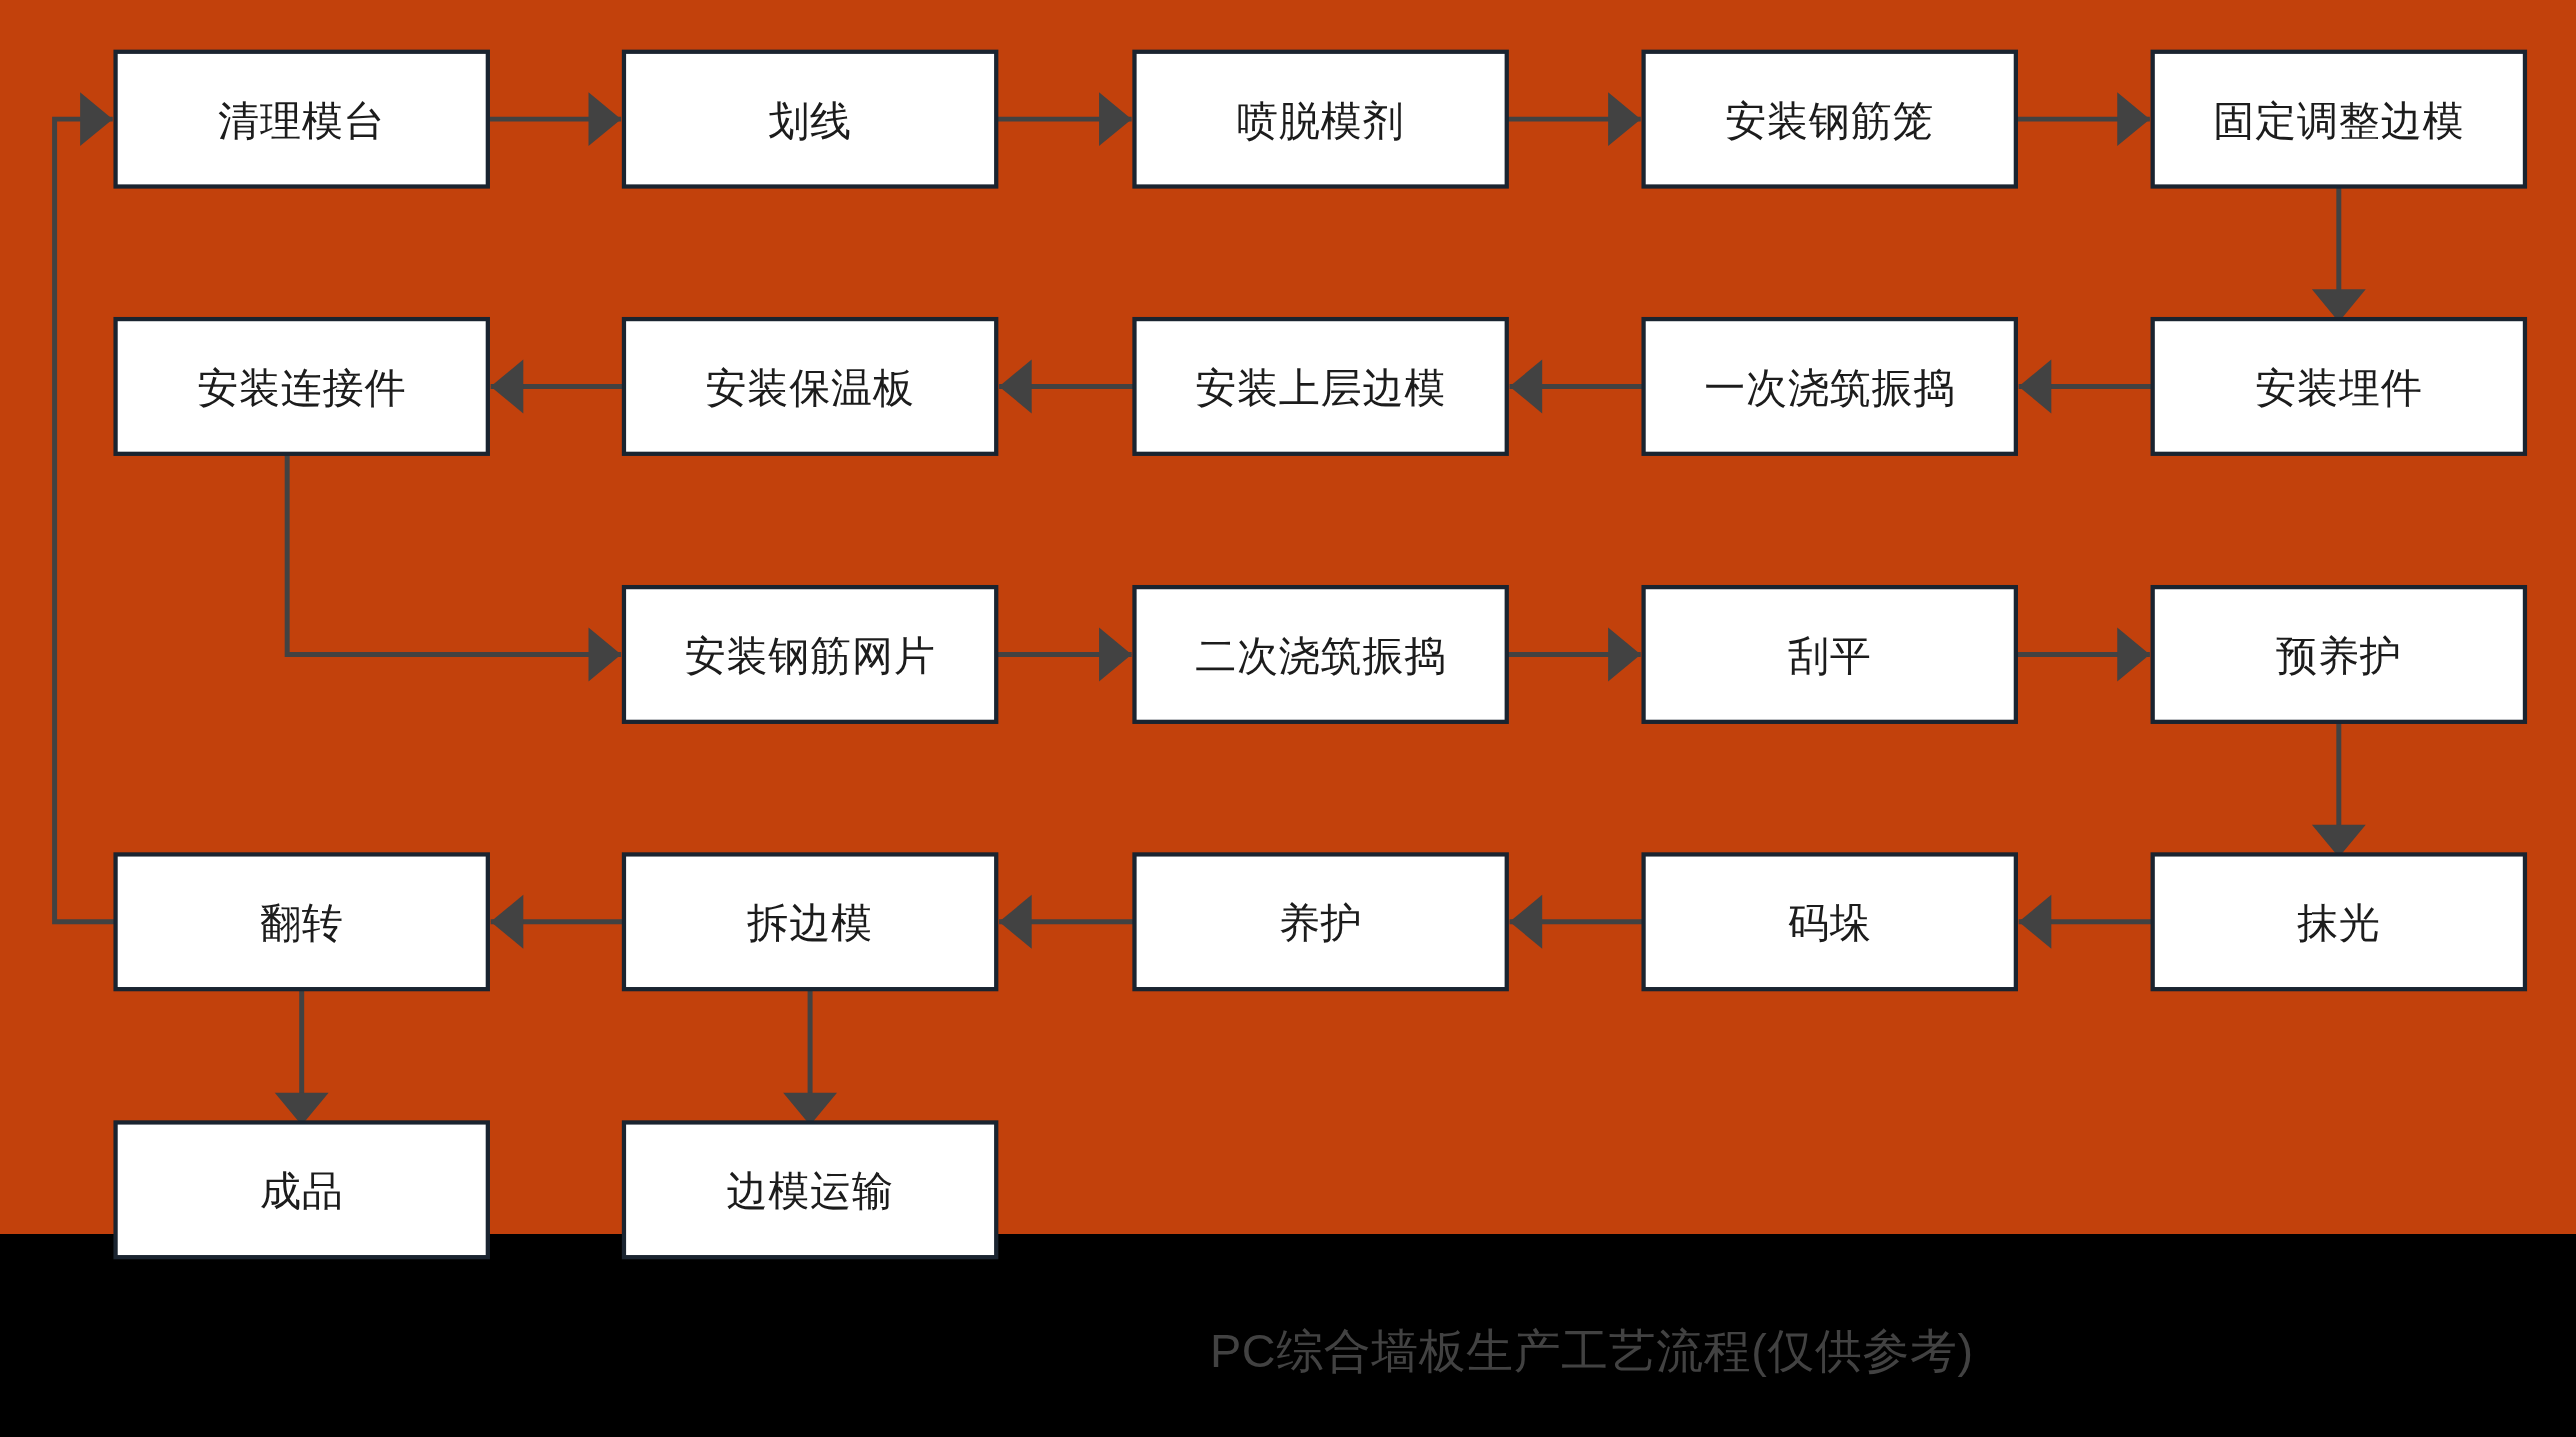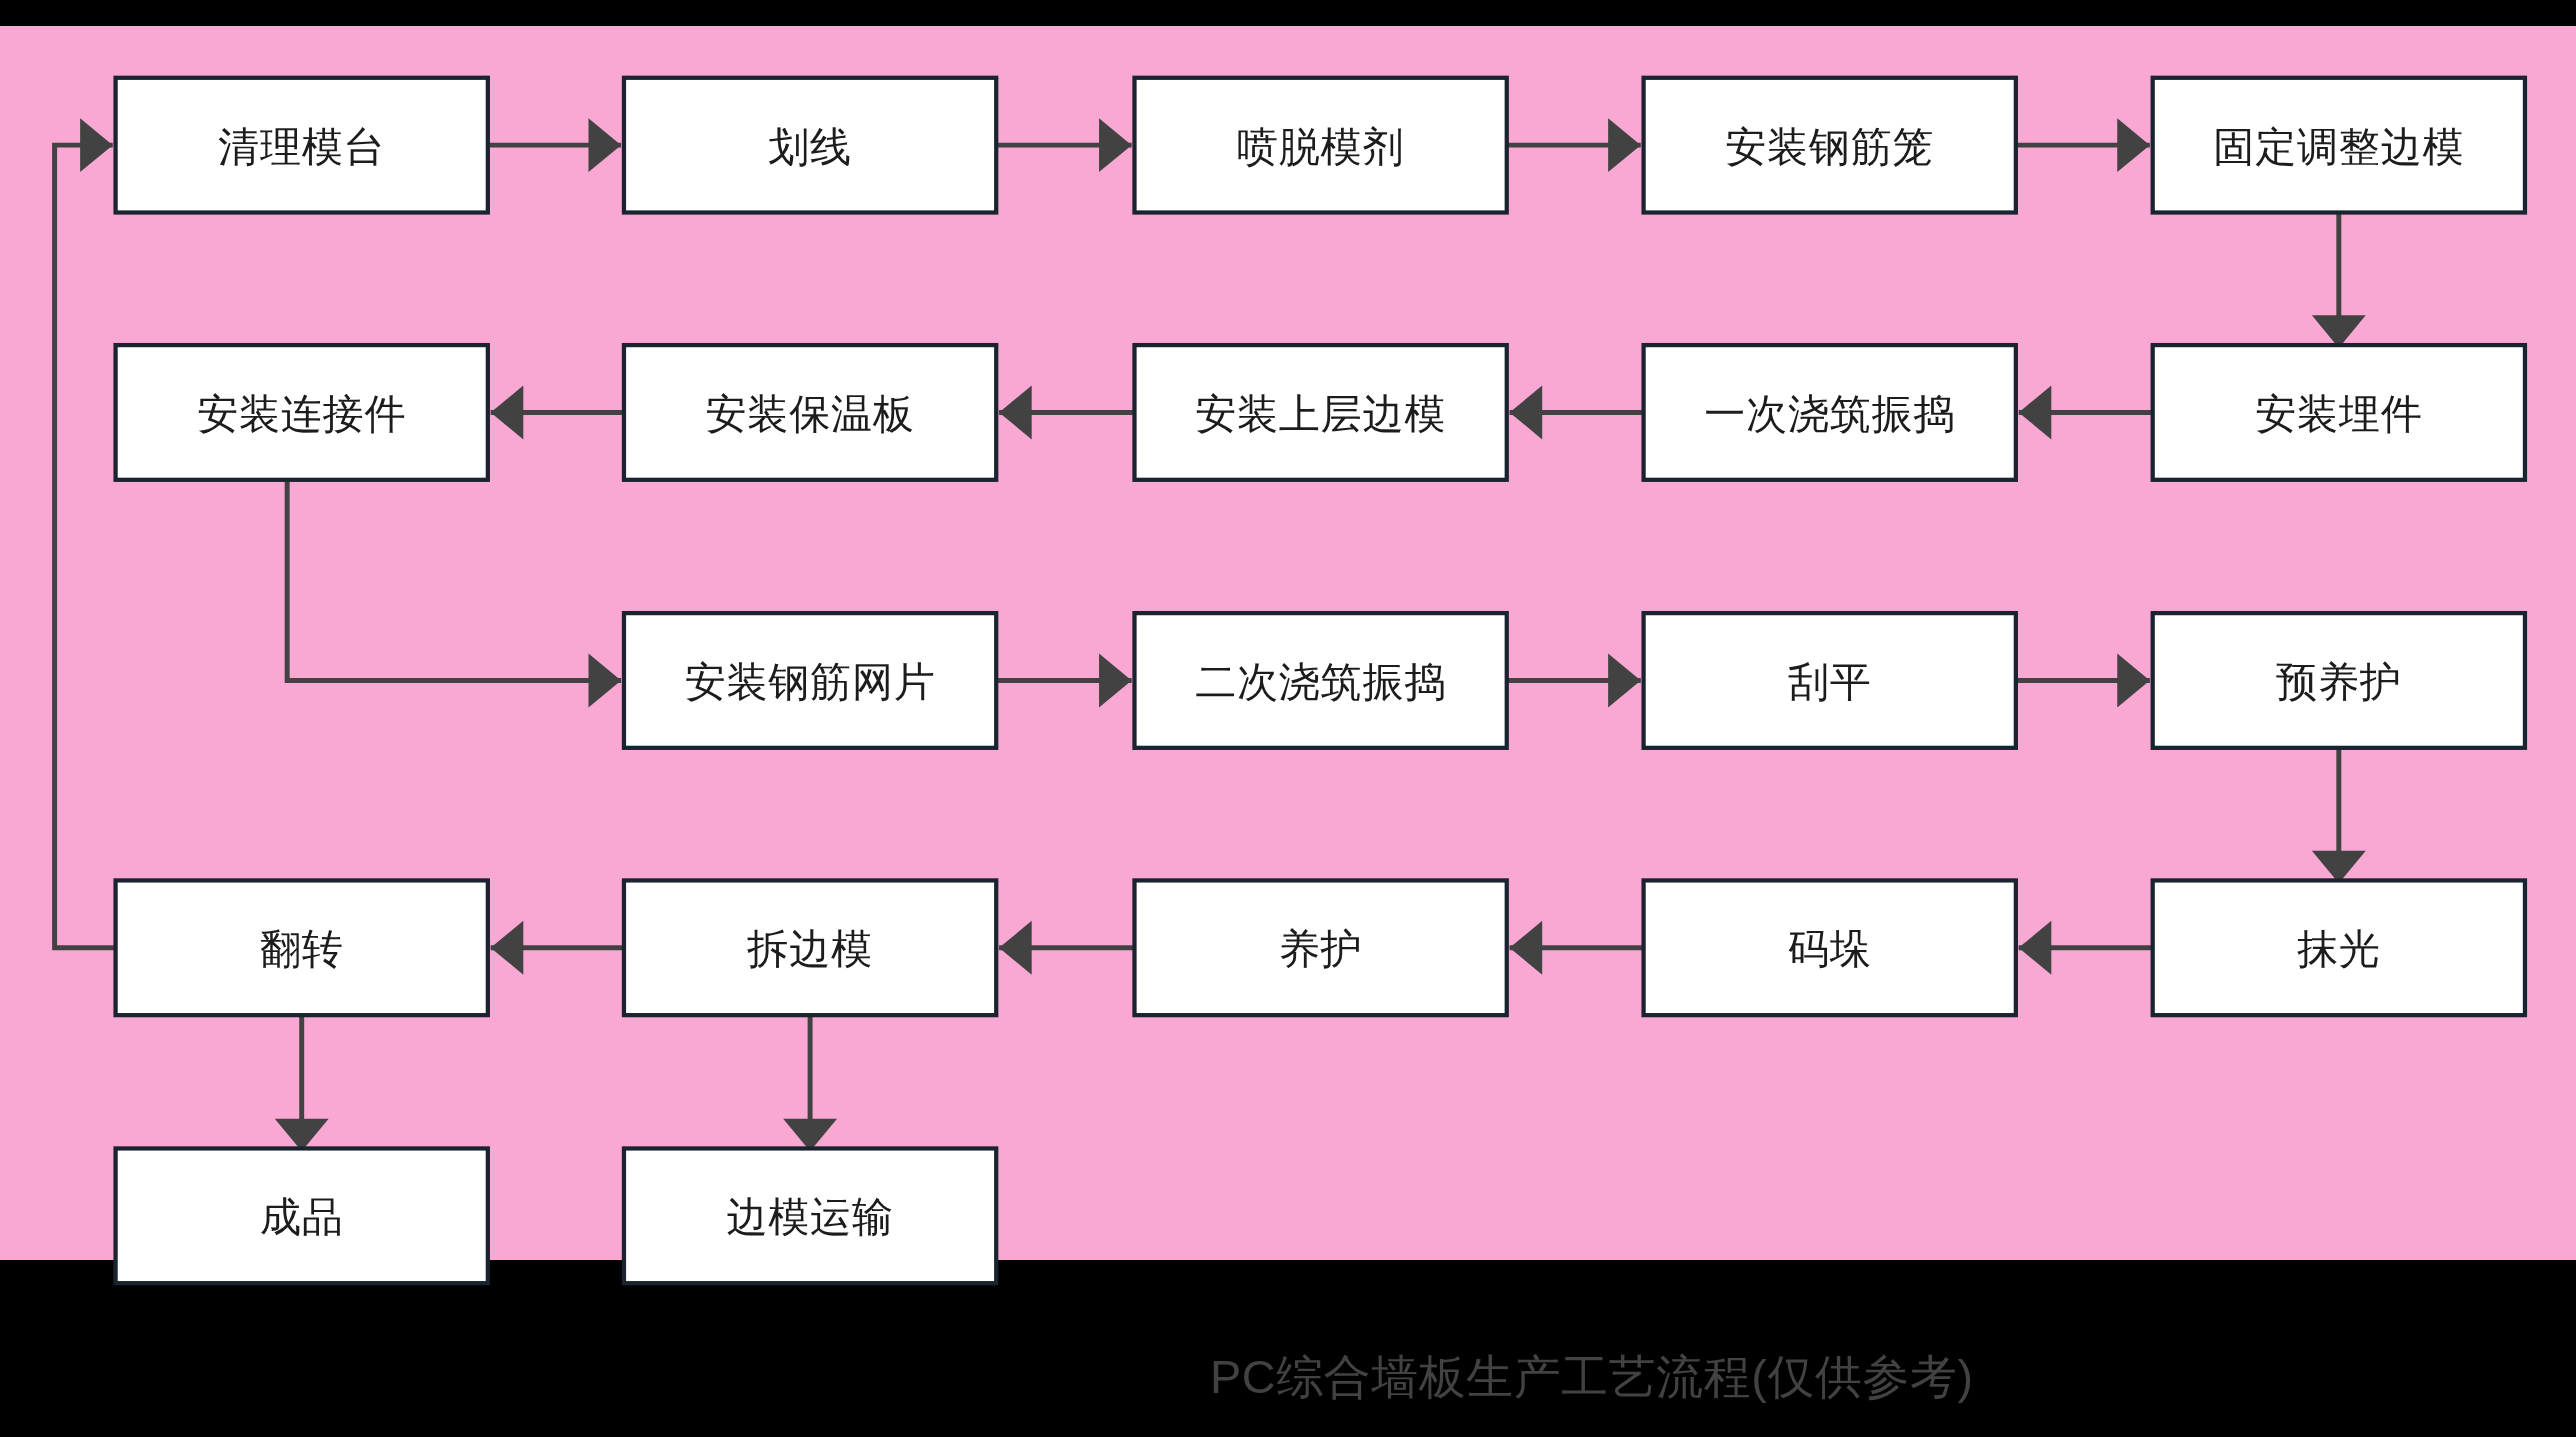--- a/index.html
+++ b/index.html
@@ -10,22 +10,21 @@
   body {
     width: 2576px;
     height: 1438px;
     overflow: hidden;
     font-family: "Liberation Sans", "DejaVu Sans", sans-serif;
   }
   #stage {
     position: relative;
     width: 2576px;
     height: 1234px;
-    background: #f9a8d4;
-    margin-top: 26px;
+    background: #c2410c;
   }
   svg#flow {
     position: absolute;
     left: 0;
     top: 0;
     width: 2576px;
     height: 1438px;
     display: block;
   }
   .node-rect {

